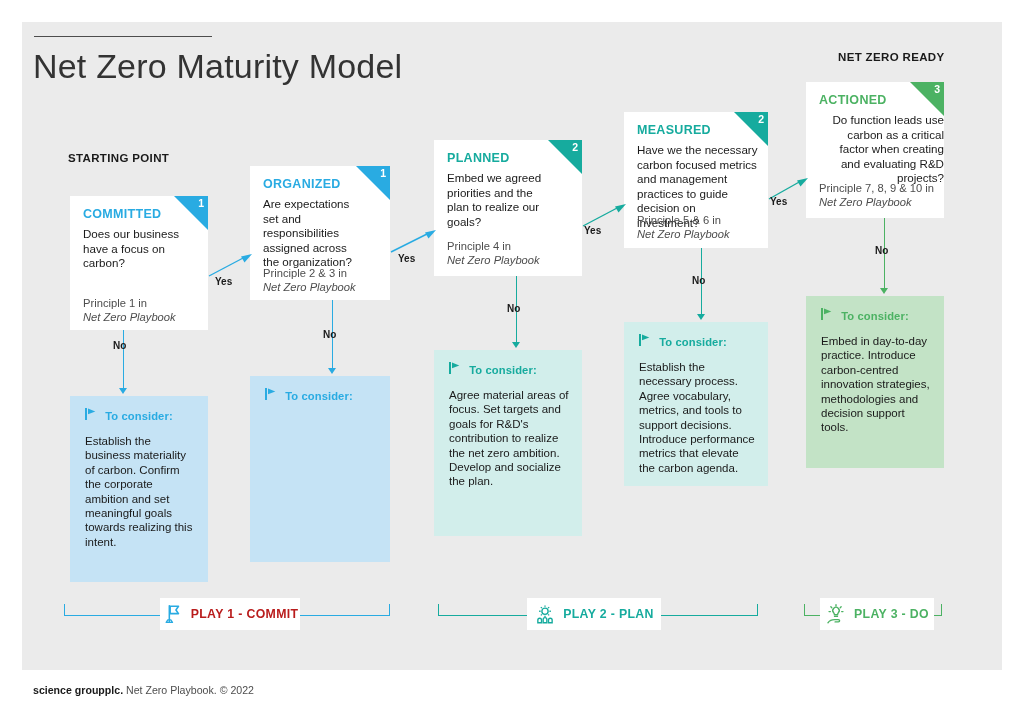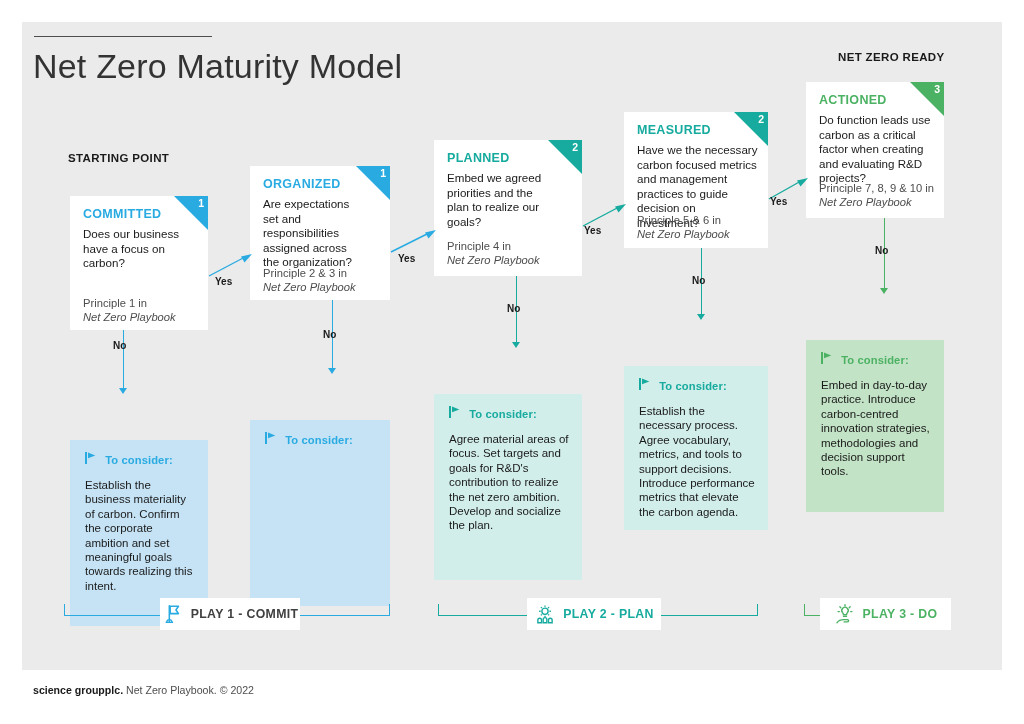--- a/index.html
+++ b/index.html
@@ -17,21 +17,21 @@
   .card{position:absolute;background:#ffffff;overflow:hidden;}
   .card .cname{position:absolute;left:13px;top:11px;font-size:12.5px;font-weight:bold;letter-spacing:.3px;white-space:nowrap;}
   .card .cq{position:absolute;left:13px;top:31px;right:11px;font-size:11.6px;line-height:14.6px;color:#1a1a1a;}
   .card .cp{position:absolute;left:13px;right:8px;font-size:11.2px;line-height:14px;color:#4d4d4d;}
   .card .cp i{font-style:italic;display:block;}
   .corner{position:absolute;right:0;top:0;width:34px;height:34px;}
   .corner .tri{position:absolute;right:0;top:0;width:0;height:0;border-top:34px solid currentColor;border-left:34px solid transparent;}
   .corner .num{position:absolute;right:4px;top:1px;font-size:10.5px;font-weight:bold;color:#ffffff;line-height:13px;}
 
   
-  .consider{position:absolute;overflow:hidden;margin-top:44px;}
+  .consider{position:absolute;overflow:hidden;}
   .consider .ctitle{position:absolute;left:15px;top:13px;font-size:11.2px;font-weight:bold;letter-spacing:.1px;white-space:nowrap;}
   .consider .flag{position:absolute;left:0;top:-1px;width:11px;height:12px;}
   .consider .cbody{position:absolute;left:15px;top:38px;right:12px;font-size:11.5px;line-height:14.4px;color:#1a1a1a;}
 
   
   .vline{position:absolute;width:0;border-left-width:1.4px;border-left-style:solid;}
   .vhead{position:absolute;width:0;height:0;border-left:4.4px solid transparent;border-right:4.4px solid transparent;border-top-width:6.5px;border-top-style:solid;}
   .lbl{position:absolute;font-size:10px;font-weight:bold;color:#1a1a1a;white-space:nowrap;}
   .diag{position:absolute;overflow:visible;}
 
@@ -108,21 +108,21 @@
       <i>Net Zero Playbook</i>
     </div>
   </div>
 
   <div class="card" style="left:806px;top:82px;width:138px;height:136px;">
     <div class="corner" style="color:#4cb263;">
       <div class="tri"></div>
       <div class="num">3</div>
     </div>
     <div class="cname" style="color:#4cb263;">ACTIONED</div>
-    <div class="cq" style="right:0;">Do function leads use carbon as a critical factor when creating and evaluating R&amp;D projects?</div>
+    <div class="cq" style="right:0;text-align:right;">Do function leads use carbon as a critical factor when creating and evaluating R&amp;D projects?</div>
     <div class="cp" style="top:99px;">
       <span>Principle 7, 8, 9 &amp; 10 in</span>
       <i>Net Zero Playbook</i>
     </div>
   </div>
 
   <div class="consider" style="left:70px;top:396px;width:138px;height:186px;background:#c5e3f5;">
     <div class="ctitle" style="color:#29abe2;">
       <svg class="flag" viewBox="0 0 11 12" style="position:relative;display:inline-block;vertical-align:-1px;margin-right:6px;">
         <rect x="0" y="0" width="2" height="12" fill="#29abe2"></rect>
@@ -220,21 +220,21 @@
   </svg>
   <div class="lbl" style="left:770px;top:196px;">Yes</div>
 
   <div class="bracket" style="left:64px;top:604px;width:324px;border-color:#29abe2;"></div>
   <div class="playchip" style="left:160px;top:598px;width:140px;">
     <svg class="picon" viewBox="0 0 24 24">
       <path d="M8 3 L8 21" stroke="#29abe2" stroke-width="1.7" fill="none" stroke-linecap="round"></path>
       <path d="M8.9 3.6 L18 3.6 L15.2 7.6 L18 11.6 L8.9 11.6 Z" fill="none" stroke="#29abe2" stroke-width="1.7" stroke-linejoin="round"></path>
       <path d="M4.6 21.2 L11.4 21.2 L9.6 18.4 L6.4 18.4 Z" fill="none" stroke="#29abe2" stroke-width="1.5" stroke-linejoin="round"></path>
     </svg>
-    <span class="plabel" style="color:#404040;">PLAY 1 - COMMIT</span>
+    <span class="plabel" style="color:#b91c1c;">PLAY 1 - COMMIT</span>
   </div>
 
   <div class="bracket" style="left:438px;top:604px;width:318px;border-color:#16ab9e;"></div>
   <div class="playchip" style="left:527px;top:598px;width:134px;">
     <svg class="picon" viewBox="0 0 24 24">
       <g stroke="#16ab9e" stroke-width="1.5" fill="none">
         <circle cx="12" cy="9" r="3.4"></circle>
         <path d="M12 2.6 L12 4.2 M12 13.8 L12 15.4 M5.6 9 L7.2 9 M16.8 9 L18.4 9
                  M7.5 4.5 L8.6 5.6 M15.4 12.4 L16.5 13.5
                  M16.5 4.5 L15.4 5.6 M8.6 12.4 L7.5 13.5"></path>
@@ -242,21 +242,21 @@
       <g fill="none" stroke="#16ab9e" stroke-width="1.5">
         <path d="M4.2 21.6 L4.2 18.6 A2 2 0 0 1 8.2 18.6 L8.2 21.6 Z"></path>
         <path d="M10 21.6 L10 18 A2 2 0 0 1 14 18 L14 21.6 Z"></path>
         <path d="M15.8 21.6 L15.8 18.6 A2 2 0 0 1 19.8 18.6 L19.8 21.6 Z"></path>
       </g>
     </svg>
     <span class="plabel" style="color:#16ab9e;">PLAY 2 - PLAN</span>
   </div>
 
   <div class="bracket" style="left:804px;top:604px;width:136px;border-color:#4cb263;"></div>
-  <div class="playchip" style="left:820px;top:598px;width:131px;">
+  <div class="playchip" style="left:820px;top:598px;width:114px;">
     <svg class="picon" viewBox="0 0 24 24">
       <g stroke="#4cb263" stroke-width="1.5" fill="none" stroke-linecap="round">
         <path d="M9.3 10.4 A3.5 3.5 0 1 1 14.7 10.4 C14 11.2 13.8 11.9 13.7 12.8 L10.3 12.8 C10.2 11.9 10 11.2 9.3 10.4 Z"></path>
         <path d="M10.4 14.6 L13.6 14.6"></path>
         <path d="M12 1.8 L12 3.2 M6.4 4.2 L7.4 5.2 M17.6 4.2 L16.6 5.2 M4.4 9.4 L5.8 9.4 M18.2 9.4 L19.6 9.4"></path>
         <path d="M3.2 21.6 C5 19 7.6 18.2 10.6 18.2 L14.6 18.2 C16.4 18.2 16.4 20.6 14.6 20.6 L11 20.6"></path>
       </g>
     </svg>
     <span class="plabel" style="color:#4cb263;">PLAY 3 - DO</span>
   </div>

